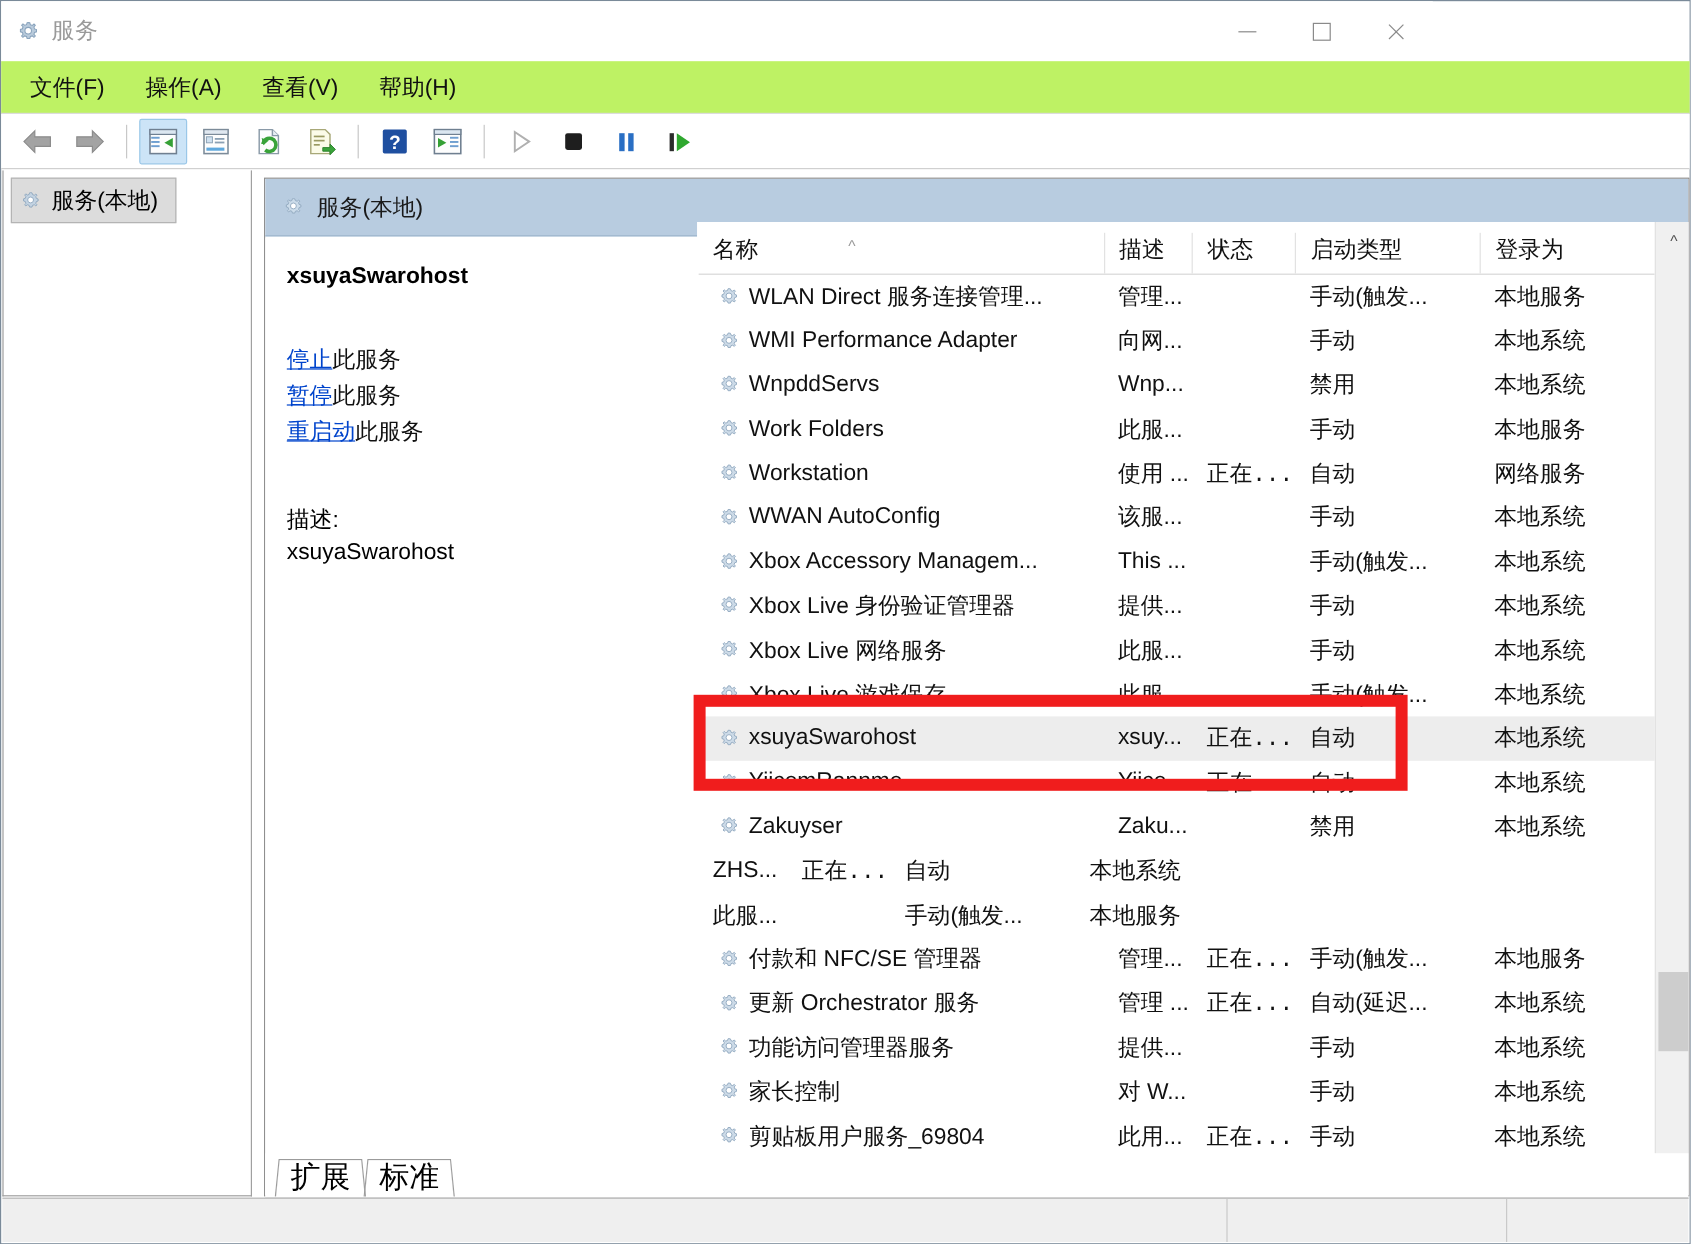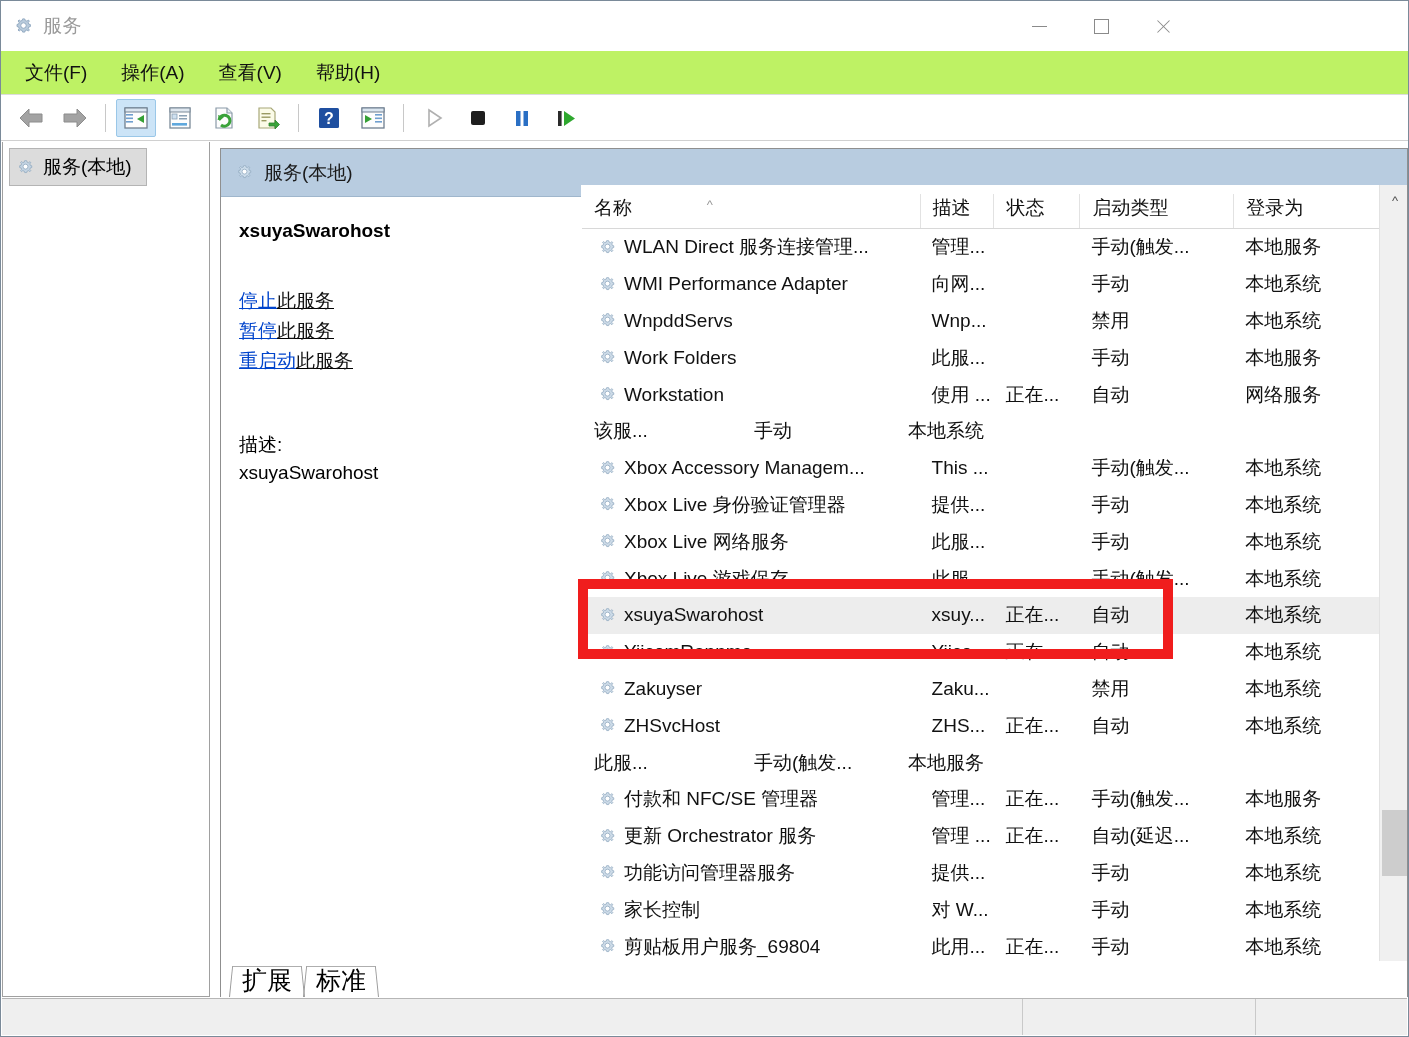--- a/index.html
+++ b/index.html
@@ -95,24 +95,24 @@
     border-bottom: 1px solid #9fb6cc;
   }
   .rp-header-text { font-size: 19px; color: #1a1a1a; }
 
   
   .detailpane {
     position: absolute; left: 0; top: 49px; width: 360px; height: 800px;
     background: #ffffff; padding: 22px 18px 0 18px;
   }
   .detail-title { font-size: 19px; font-weight: bold; color: #000; }
-  .detail-links { margin-top: 44px; line-height: 30px; text-decoration: underline; }
+  .detail-links { margin-top: 44px; line-height: 30px; }
   .detail-links div { font-size: 19px; color: #111; }
   .lnk { color: #0044cc; text-decoration: underline; cursor: pointer; }
-  .detail-desc-label { margin-top: 56px; font-size: 19px; color: #000; }
+  .detail-desc-label { margin-top: 44px; font-size: 19px; color: #000; }
   .detail-desc-body { margin-top: 4px; font-size: 19px; color: #000; }
 
   
   .listpane {
     position: absolute; left: 360px; top: 36px; width: 828px; height: 813px;
     background: #ffffff; border-left: 1px solid #ffffff;
   }
   .list-inner {
     position: absolute; left: 0; top: 0; right: 30px; bottom: 0; overflow: hidden;
   }
@@ -132,21 +132,21 @@
   .row {
     display: flex; align-items: center; height: 36.8px;
   }
   .row.sel { background: #ededed; }
   .cell { font-size: 19px; color: #111; padding-left: 12px; white-space: nowrap; overflow: hidden; }
   .cell.name { display: flex; align-items: center; gap: 7px; padding-left: 16px; }
 
   
   .c-name   { width: 338px; }
   .c-desc   { width:  74px; }
-  .c-status { width:  86px; }
+  .c-status { width:  86px; font-family: Liberation Mono, monospace; }
   .c-start  { width: 154px; }
   .c-logon  { width: 146px; }
 
   
   .gear { position: relative; width: 21px; height: 21px; flex: none; }
   .gear.sm { width: 19px; height: 19px; }
   .gear svg { display: block; width: 100%; height: 100%; }
 
   
   .vscroll {
@@ -471,20 +471,31 @@
                   </svg>
                 </span>
                 <span>Workstation</span>
               </div>
               <div class="cell c-desc">使用 ...</div>
               <div class="cell c-status">正在...</div>
               <div class="cell c-start">自动</div>
               <div class="cell c-logon">网络服务</div>
             </div>
             <div class="row">
+              <div class="cell name c-name">
+                <span class="gear sm">
+                  <svg viewBox="0 0 24 24">
+                    <g fill="#cddbe8" stroke="#93abc1" stroke-width="1">
+                      <path d="M12 3.2l1.5.25.6 1.9 1.9.55 1.5-1.3 1.25 1.25-1.3 1.5.55 1.9 1.9.6V12l-1.9.6-.55 1.9 1.3 1.5-1.25 1.25-1.5-1.3-1.9.55-.6 1.9H11l-.6-1.9-1.9-.55-1.5 1.3L5.75 16l1.3-1.5-.55-1.9L4.6 12v-2.3l1.9-.6.55-1.9-1.3-1.5L7 4.45l1.5 1.3 1.9-.55.6-1.9z"></path>
+                      <circle cx="12" cy="10.9" r="3.1" fill="#ffffff"></circle>
+                    </g>
+                  </svg>
+                </span>
+                <span>WWAN AutoConfig</span>
+              </div>
               <div class="cell c-desc">该服...</div>
               <div class="cell c-status"></div>
               <div class="cell c-start">手动</div>
               <div class="cell c-logon">本地系统</div>
             </div>
             <div class="row">
               <div class="cell name c-name">
                 <span class="gear sm">
                   <svg viewBox="0 0 24 24">
                     <g fill="#cddbe8" stroke="#93abc1" stroke-width="1">
@@ -596,31 +607,20 @@
                   </svg>
                 </span>
                 <span>Zakuyser</span>
               </div>
               <div class="cell c-desc">Zaku...</div>
               <div class="cell c-status"></div>
               <div class="cell c-start">禁用</div>
               <div class="cell c-logon">本地系统</div>
             </div>
             <div class="row">
-              <div class="cell name c-name">
-                <span class="gear sm">
-                  <svg viewBox="0 0 24 24">
-                    <g fill="#cddbe8" stroke="#93abc1" stroke-width="1">
-                      <path d="M12 3.2l1.5.25.6 1.9 1.9.55 1.5-1.3 1.25 1.25-1.3 1.5.55 1.9 1.9.6V12l-1.9.6-.55 1.9 1.3 1.5-1.25 1.25-1.5-1.3-1.9.55-.6 1.9H11l-.6-1.9-1.9-.55-1.5 1.3L5.75 16l1.3-1.5-.55-1.9L4.6 12v-2.3l1.9-.6.55-1.9-1.3-1.5L7 4.45l1.5 1.3 1.9-.55.6-1.9z"></path>
-                      <circle cx="12" cy="10.9" r="3.1" fill="#ffffff"></circle>
-                    </g>
-                  </svg>
-                </span>
-                <span>ZHSvcHost</span>
-              </div>
               <div class="cell c-desc">ZHS...</div>
               <div class="cell c-status">正在...</div>
               <div class="cell c-start">自动</div>
               <div class="cell c-logon">本地系统</div>
             </div>
             <div class="row">
               <div class="cell c-desc">此服...</div>
               <div class="cell c-status"></div>
               <div class="cell c-start">手动(触发...</div>
               <div class="cell c-logon">本地服务</div>

